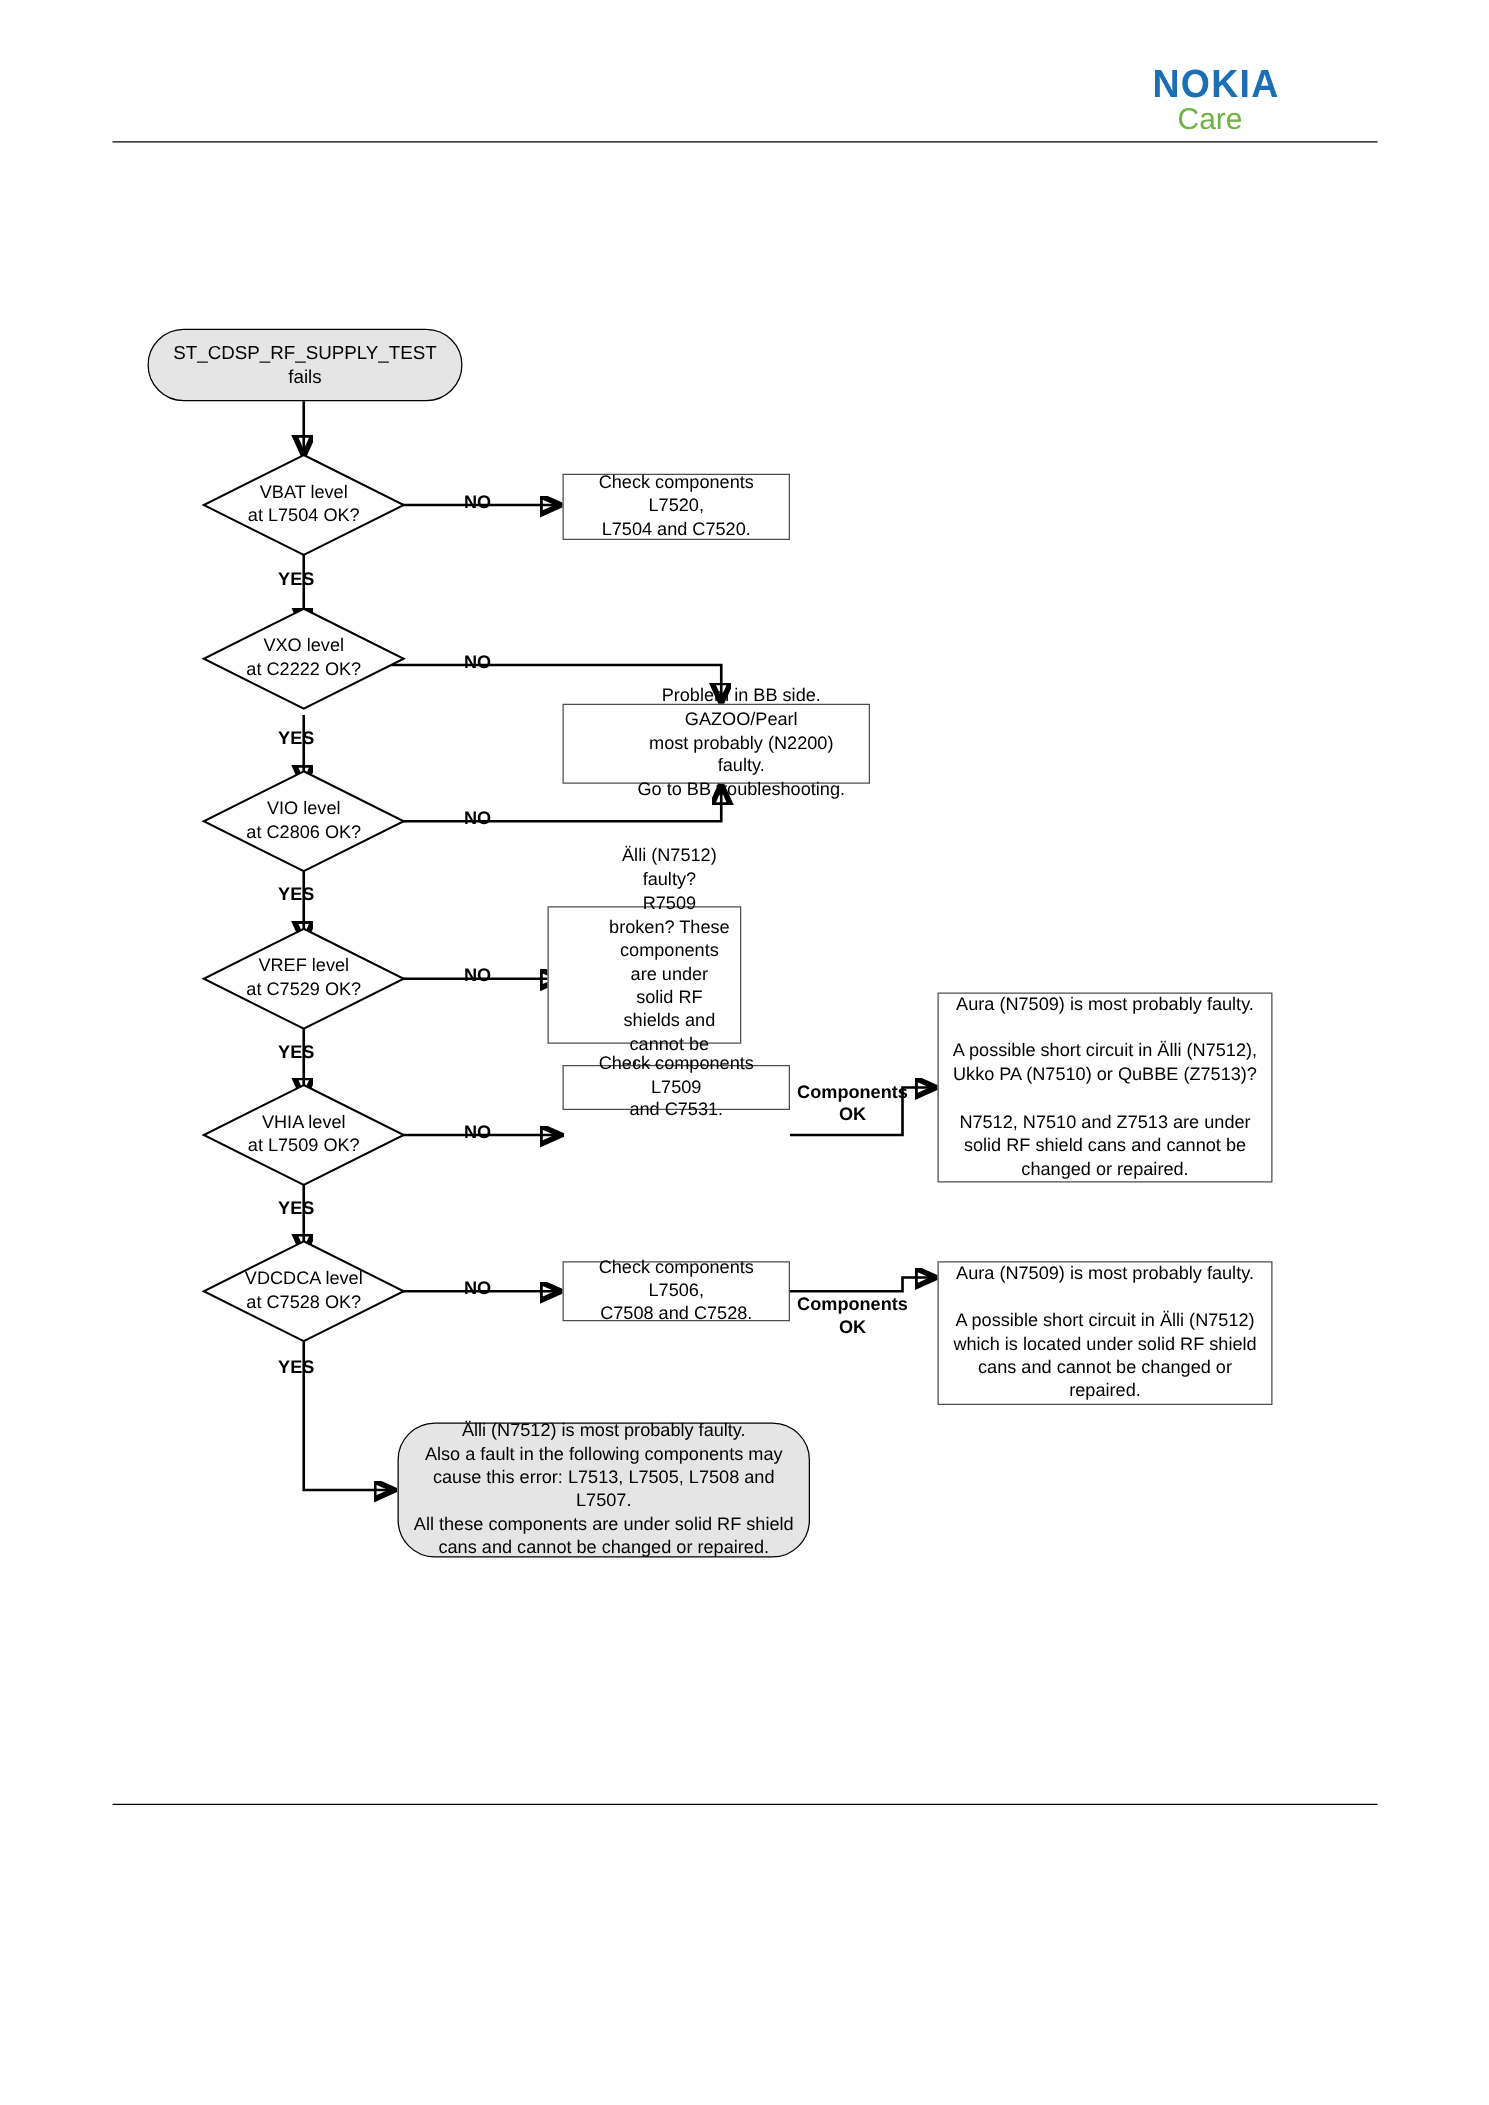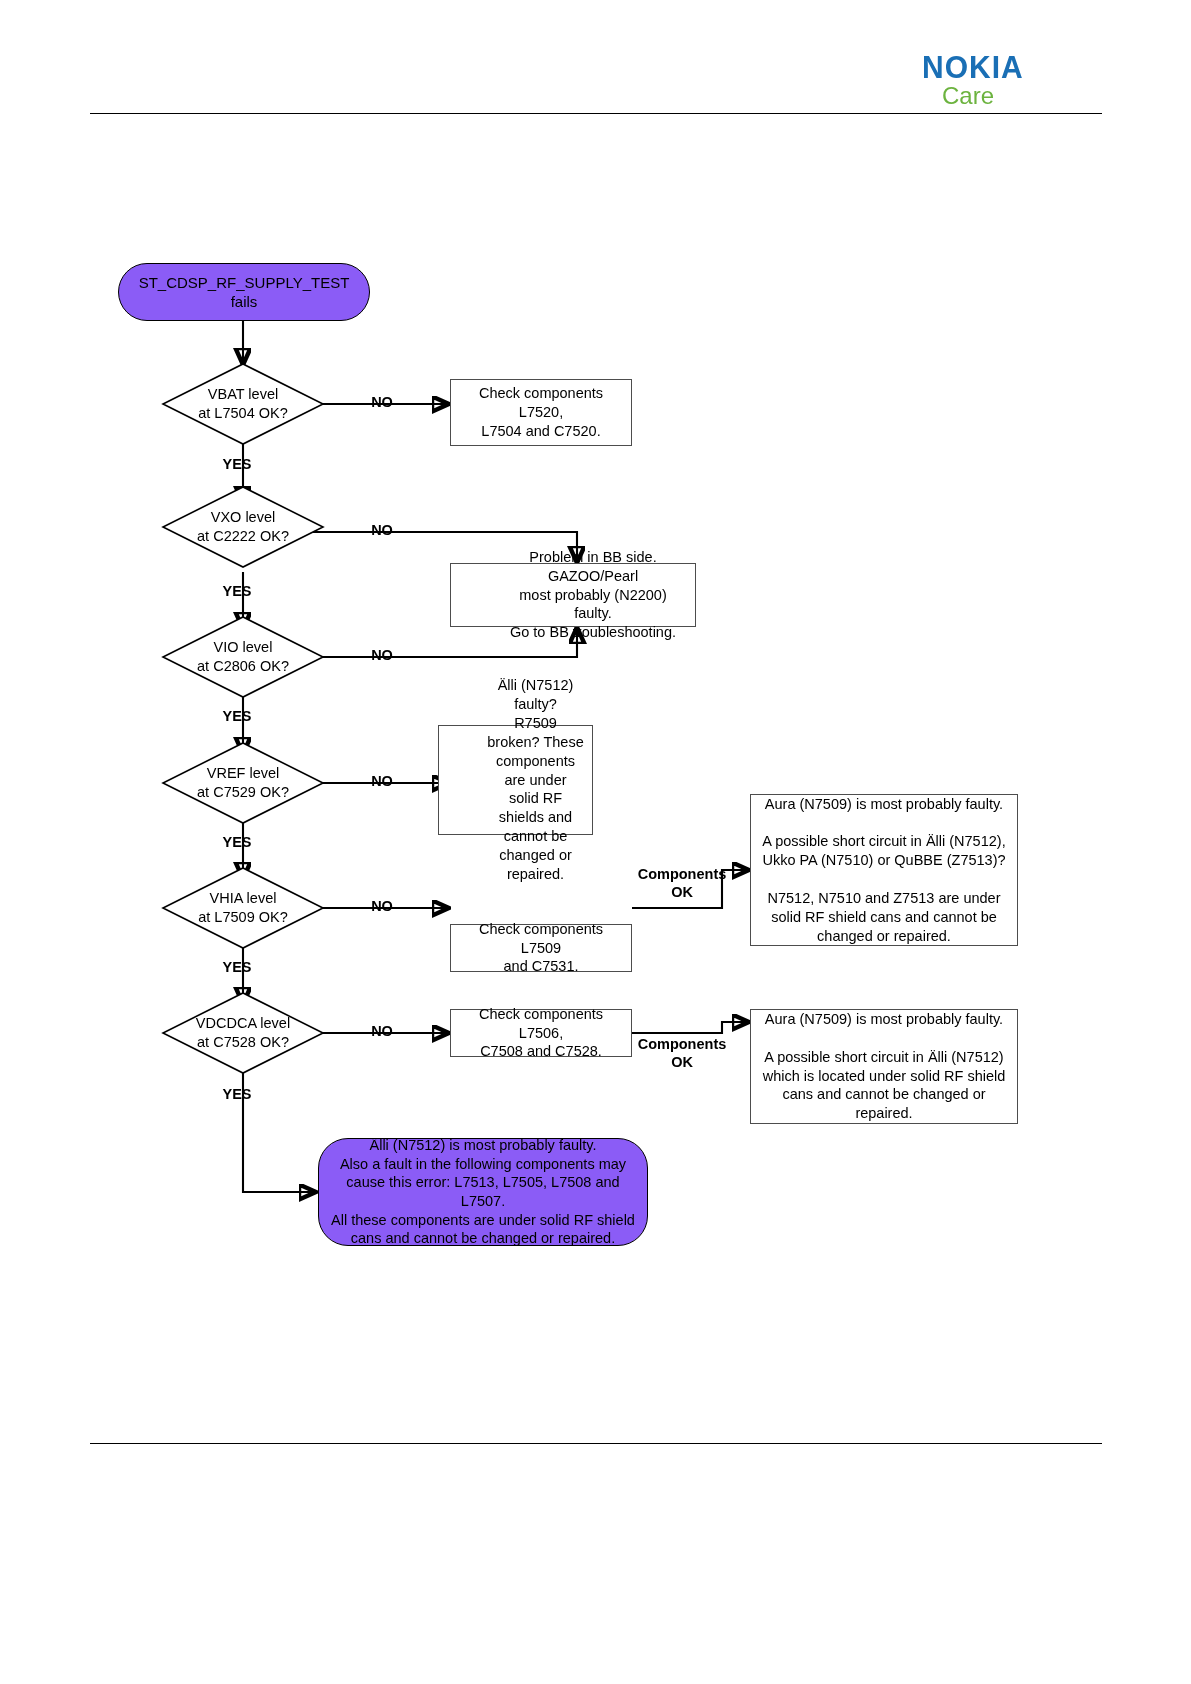--- a/index.html
+++ b/index.html
@@ -43,21 +43,21 @@
   }
   .rule-top{top:113px;}
   .rule-bottom{top:1443px;}
 
   
   .node{position:absolute;box-sizing:border-box;}
 
   .terminator{
     border:1.4px solid #000;
     border-radius:34px;
-    background:#8b5cf6;
+    background:#e5e5e5;
     display:flex;align-items:center;justify-content:center;
     text-align:center;
     font-size:15px;
     padding:4px 12px;
     line-height:1.28;
   }
 
   .diamond-wrap{
     display:flex;align-items:center;justify-content:center;
   }
@@ -155,21 +155,21 @@
   <div class="node diamond-wrap" style="left:163px;top:364px;width:160px;height:80px;">
     <svg width="160" height="80">
       <polygon points="80,0 160,40 80,80 0,40" fill="#fff" stroke="#000" stroke-width="1.6"></polygon>
     </svg>
     <div class="diamond-label">VBAT level
 at L7504 OK?</div>
   </div>
   <div class="edge-label" style="left:366px;top:394px;width:32px;">NO</div>
   <div class="edge-label" style="left:216px;top:456px;width:42px;">YES</div>
 
-  <div class="node rect" style="left:450px;top:379px;width:182px;height:67px;">Check components L7520,
+  <div class="node rect" style="left:450px;top:379px;width:182px;height:53px;">Check components L7520,
 L7504 and C7520.</div>
 
   <div class="node diamond-wrap" style="left:163px;top:487px;width:160px;height:80px;">
     <svg width="160" height="80">
       <polygon points="80,0 160,40 80,80 0,40" fill="#fff" stroke="#000" stroke-width="1.6"></polygon>
     </svg>
     <div class="diamond-label">VXO level
 at C2222 OK?</div>
   </div>
   <div class="edge-label" style="left:366px;top:522px;width:32px;">NO</div>
@@ -209,21 +209,21 @@
   <div class="node diamond-wrap" style="left:163px;top:868px;width:160px;height:80px;">
     <svg width="160" height="80">
       <polygon points="80,0 160,40 80,80 0,40" fill="#fff" stroke="#000" stroke-width="1.6"></polygon>
     </svg>
     <div class="diamond-label">VHIA level
 at L7509 OK?</div>
   </div>
   <div class="edge-label" style="left:366px;top:898px;width:32px;">NO</div>
   <div class="edge-label" style="left:216px;top:959px;width:42px;">YES</div>
 
-  <div class="node rect" style="left:450px;top:924px;width:182px;height:48px;">Check components L7509
+  <div class="node rect" style="left:450px;top:852px;width:182px;height:36px;">Check components L7509
 and C7531.</div>
 
   <div class="edge-label" style="left:636px;top:866px;width:92px;">Components
 OK</div>
 
   <div class="node rect" style="left:750px;top:794px;width:268px;height:152px;">Aura (N7509) is most probably faulty.
 
 A possible short circuit in Älli (N7512),
 Ukko PA (N7510) or QuBBE (Z7513)?
 

